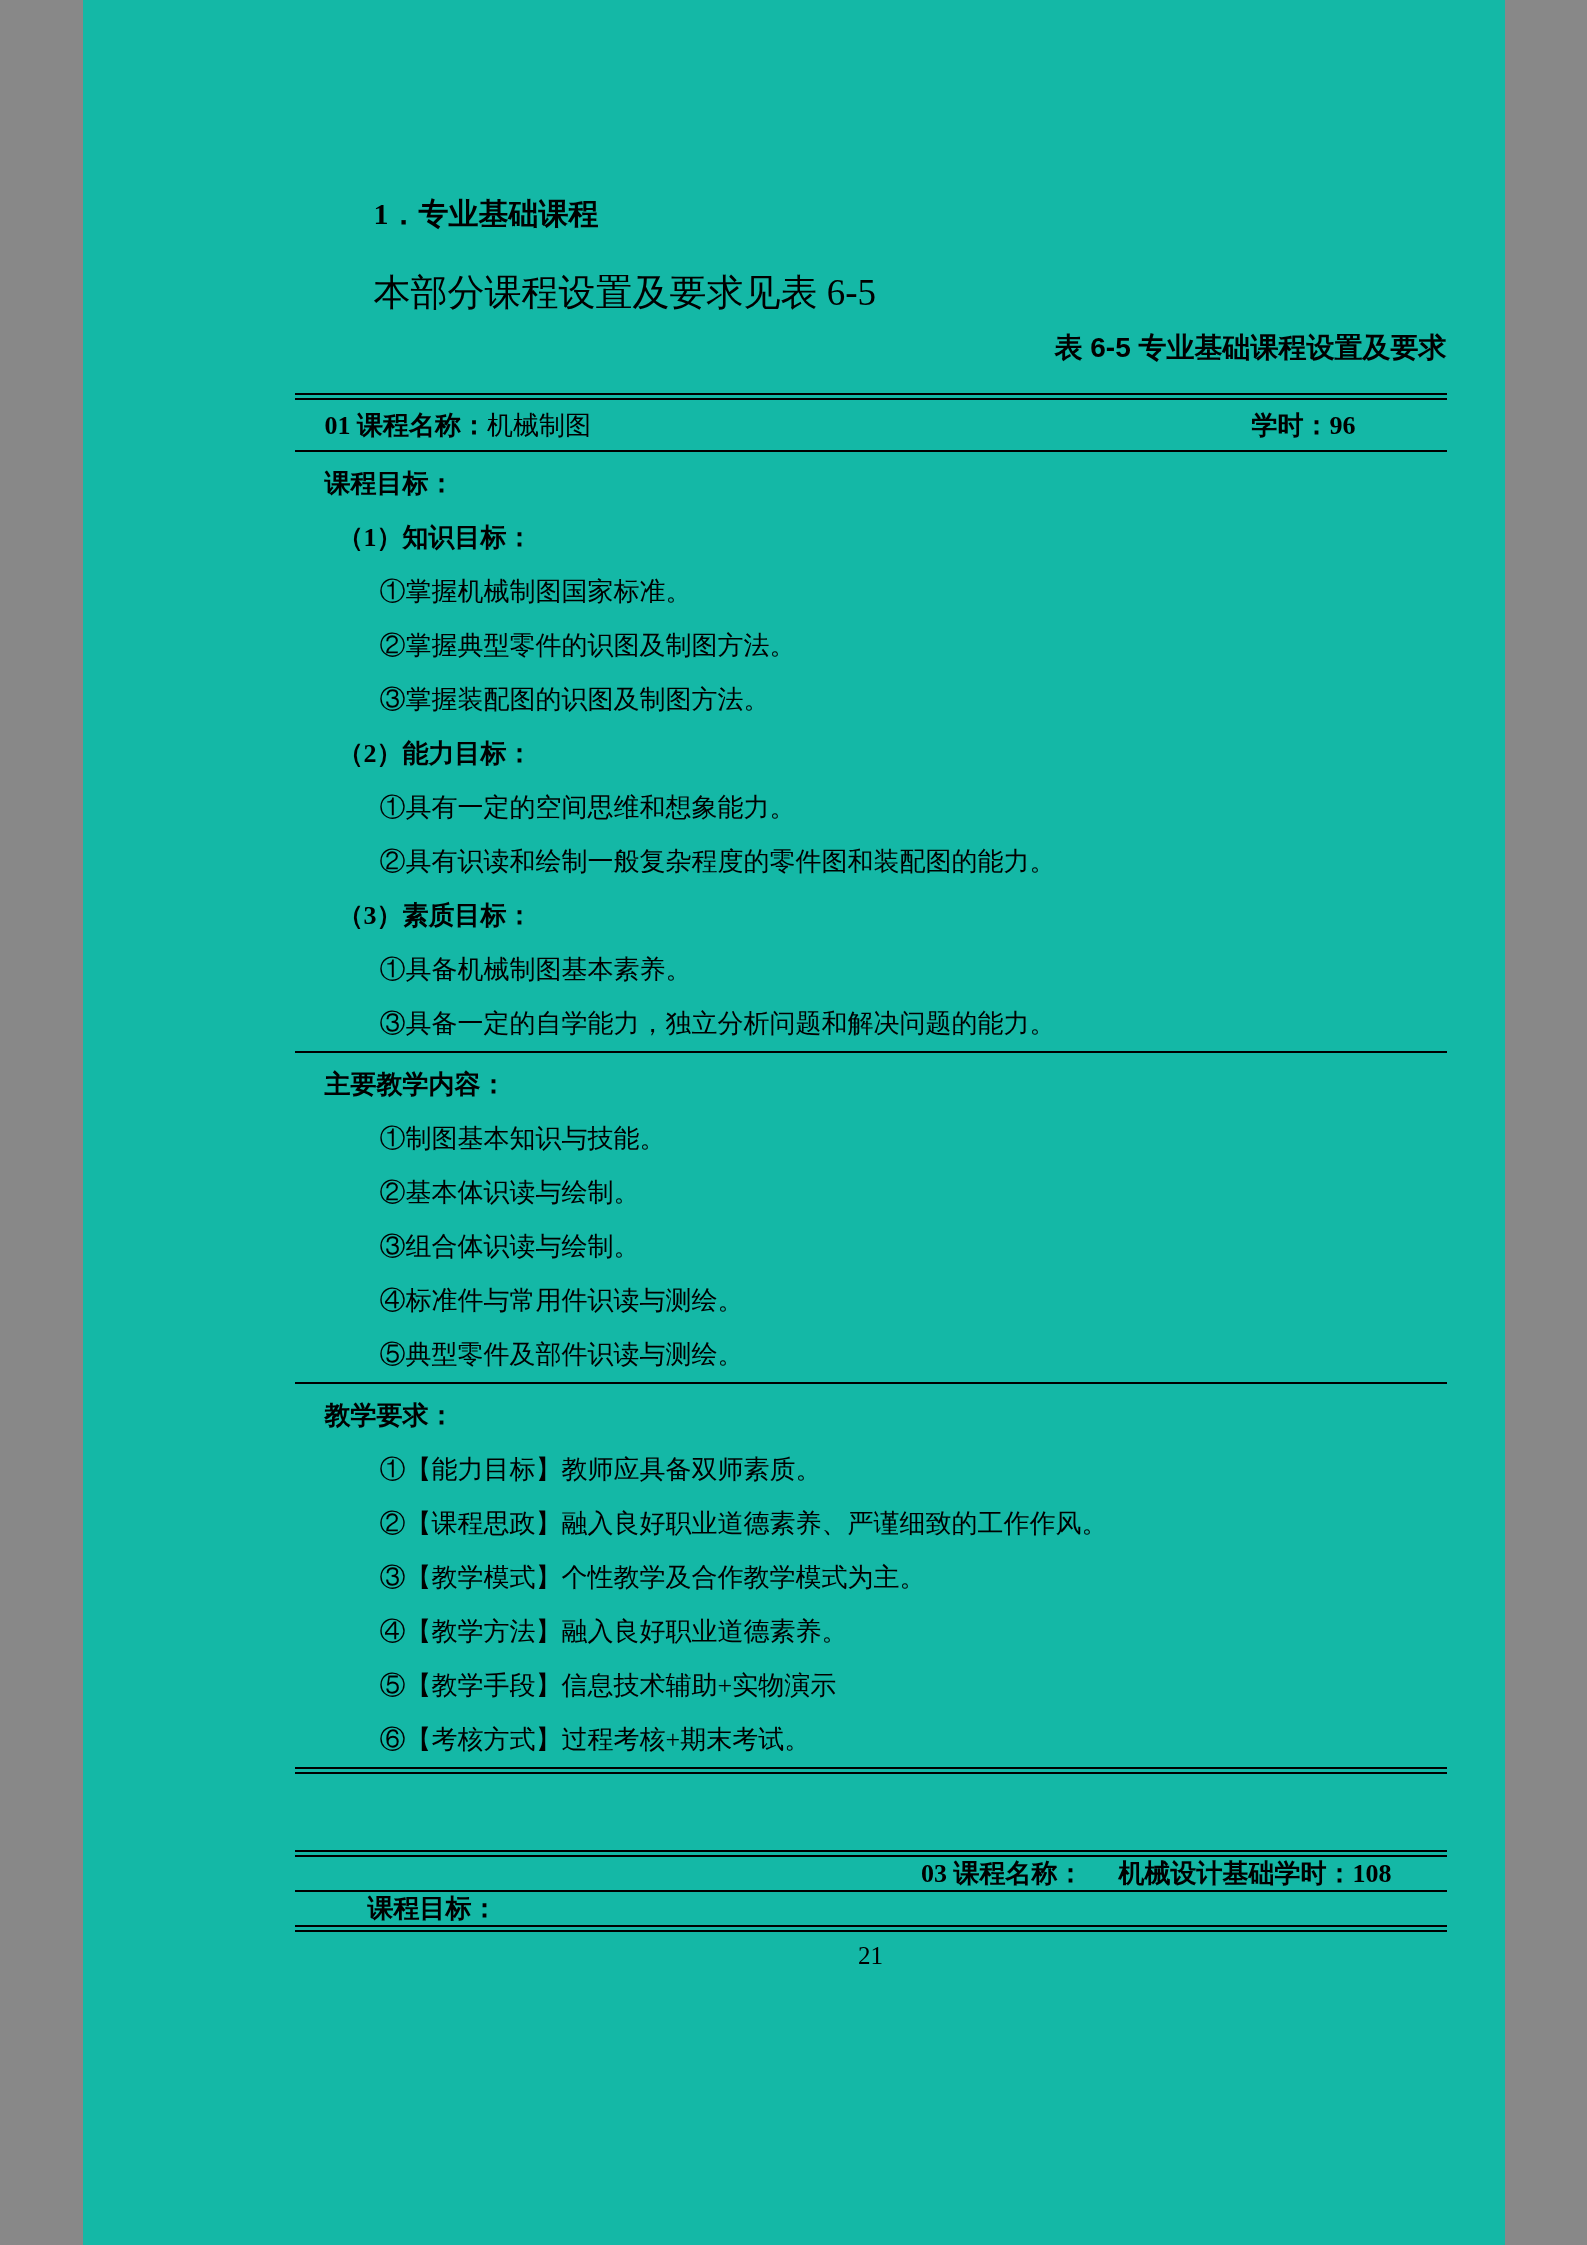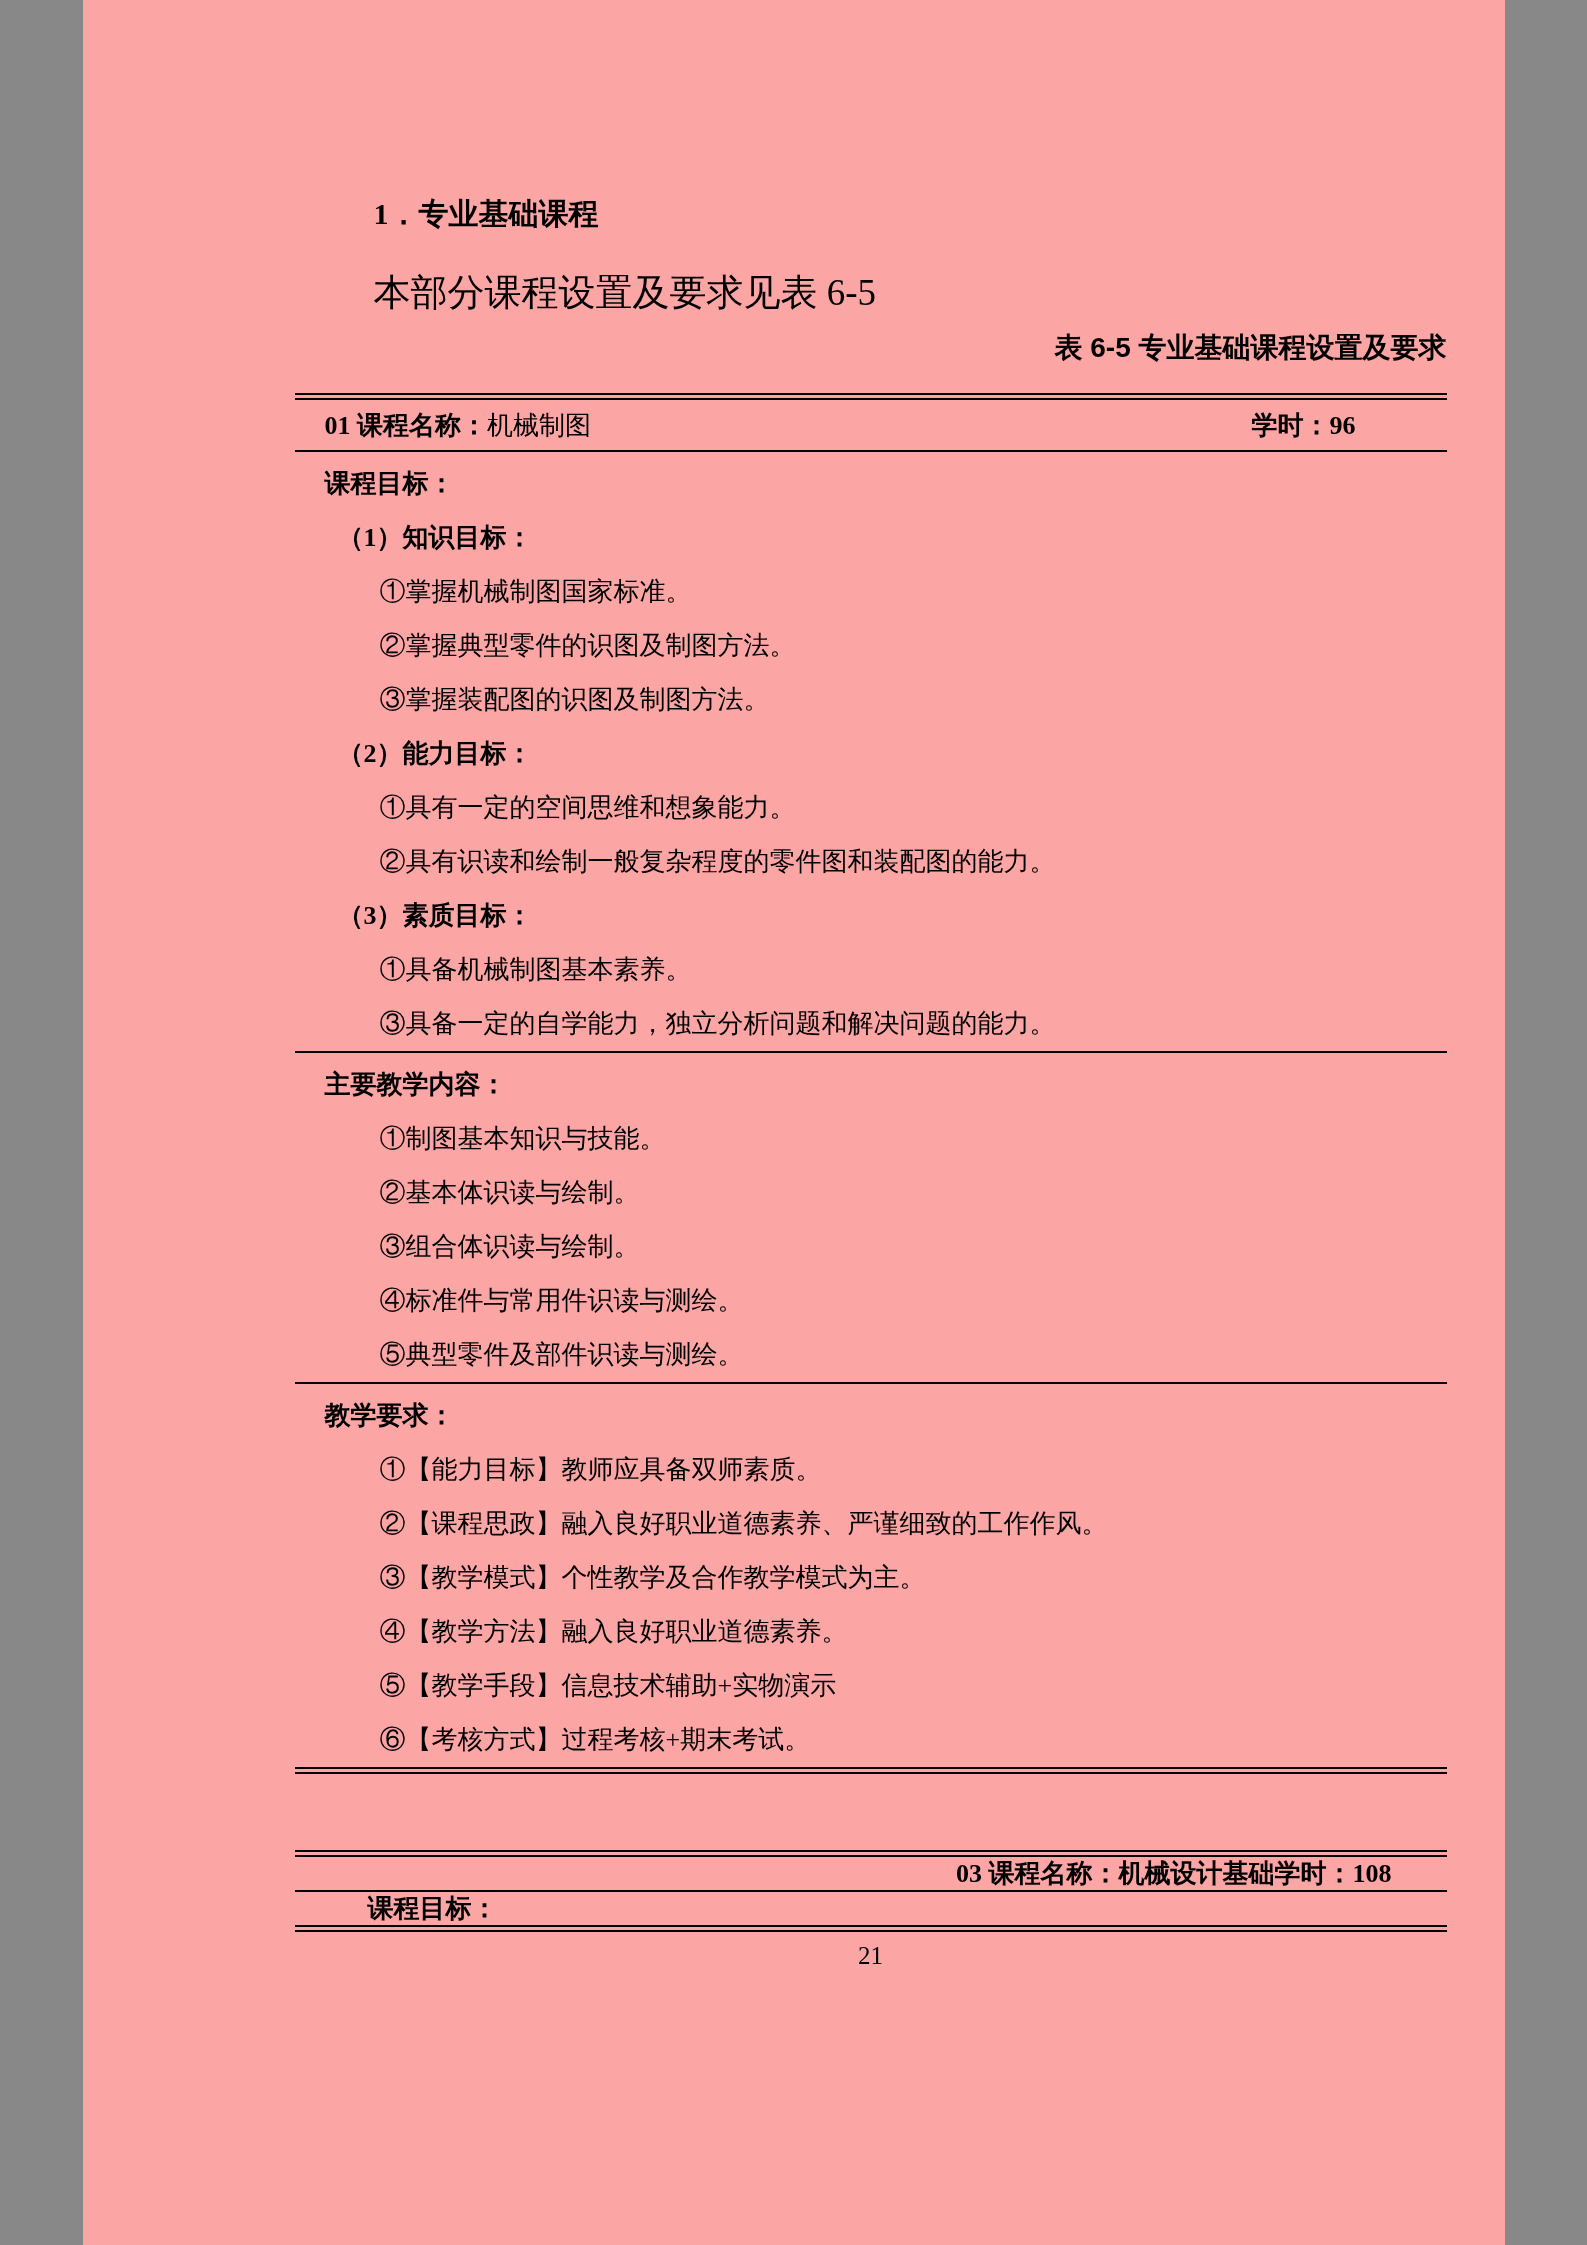--- a/index.html
+++ b/index.html
@@ -1,20 +1,20 @@
 <!DOCTYPE html>
 <html><head>
 <meta charset="utf-8">
 <style>
   html,body { margin:0; padding:0; background:#888; }
   .page {
     position:relative;
     width:1388px; height:2245px;
     margin:0 auto;
-    background:#fca5a5;
+    background:#14b8a6;
     color:#000;
     font-family:"Liberation Serif","DejaVu Serif",serif;
     overflow:hidden;
     padding-left:34px;
   }
   .content { position:absolute; left:212px; top:0; width:1152px; }
 
   .heading {
     margin-top:196px; height:81px; padding-left:79px;
     font-size:30px; font-weight:bold; line-height:36px;
@@ -46,21 +46,21 @@
   .g { font-weight:bold; padding-left:43px; }
   .i { padding-left:85px; }
 
   .gap { height:76px; }
 
   .hrow2 {
     display:flex; justify-content:flex-end; align-items:center;
     height:33px; padding:0 55px 0 30px;
     font-size:26px; font-weight:bold; white-space:nowrap;
   }
-  .hrow2 .cname { }
+  .hrow2 .cname { margin-left:35px; }
   .hrow2 .left { display:flex; }
   .orow {
     height:33px; line-height:33px; padding-left:73px;
     font-size:26px; font-weight:bold; white-space:nowrap;
   }
   .pageno { margin-top:10px; text-align:center; font-size:25px; }
 </style>
 </head>
 <body>
 

